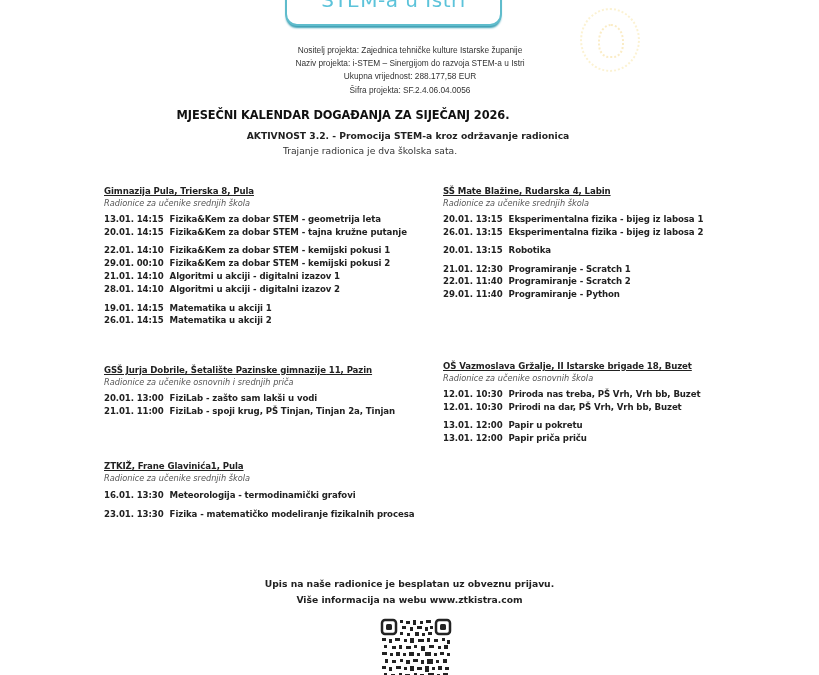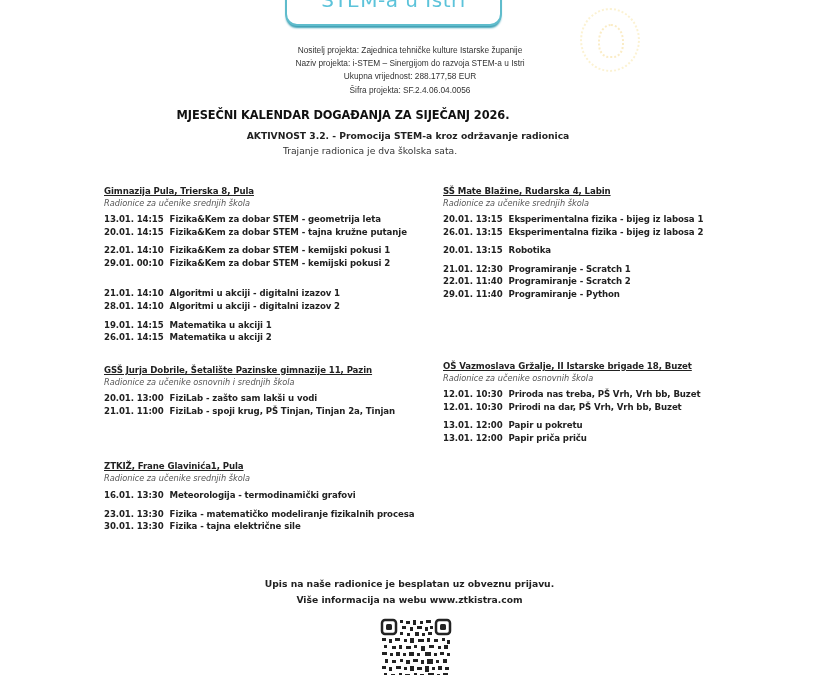--- a/index.html
+++ b/index.html
@@ -98,21 +98,21 @@
   <div class="venue-name">Gimnazija Pula, Trierska 8, Pula</div>
   <div class="venue-note">Radionice za učenike srednjih škola</div>
   <div class="group" style="margin-top:3px">
     <div class="event"><span class="dt">13.01. 14:15</span><span class="name">Fizika&amp;Kem za dobar STEM - geometrija leta</span></div>
     <div class="event"><span class="dt">20.01. 14:15</span><span class="name">Fizika&amp;Kem za dobar STEM - tajna kružne putanje</span></div>
   </div>
   <div class="group" style="margin-top:6px">
     <div class="event"><span class="dt">22.01. 14:10</span><span class="name">Fizika&amp;Kem za dobar STEM - kemijski pokusi 1</span></div>
     <div class="event"><span class="dt">29.01. 00:10</span><span class="name">Fizika&amp;Kem za dobar STEM - kemijski pokusi 2</span></div>
   </div>
-  <div class="group" style="margin-top:18px">
+  <div class="group" style="margin-top:1px">
     <div class="event"><span class="dt">21.01. 14:10</span><span class="name">Algoritmi u akciji - digitalni izazov 1</span></div>
     <div class="event"><span class="dt">28.01. 14:10</span><span class="name">Algoritmi u akciji - digitalni izazov 2</span></div>
   </div>
   <div class="group" style="margin-top:6px">
     <div class="event"><span class="dt">19.01. 14:15</span><span class="name">Matematika u akciji 1</span></div>
     <div class="event"><span class="dt">26.01. 14:15</span><span class="name">Matematika u akciji 2</span></div>
   </div>
 </div>
 
 <div class="venue" style="left:443px; top:185px;">
@@ -127,21 +127,21 @@
   </div>
   <div class="group" style="margin-top:6px">
     <div class="event"><span class="dt">21.01. 12:30</span><span class="name">Programiranje - Scratch 1</span></div>
     <div class="event"><span class="dt">22.01. 11:40</span><span class="name">Programiranje - Scratch 2</span></div>
     <div class="event"><span class="dt">29.01. 11:40</span><span class="name">Programiranje - Python</span></div>
   </div>
 </div>
 
 <div class="venue" style="left:104px; top:364px;">
   <div class="venue-name">GSŠ Jurja Dobrile, Šetalište Pazinske gimnazije 11, Pazin</div>
-  <div class="venue-note">Radionice za učenike osnovnih i srednjih škola</div>
+  <div class="venue-note">Radionice za učenike osnovnih i srednjih priča</div>
   <div class="group" style="margin-top:3px">
     <div class="event"><span class="dt">20.01. 13:00</span><span class="name">FiziLab - zašto sam lakši u vodi</span></div>
     <div class="event"><span class="dt">21.01. 11:00</span><span class="name">FiziLab - spoji krug, PŠ Tinjan, Tinjan 2a, Tinjan</span></div>
   </div>
 </div>
 
 <div class="venue" style="left:443px; top:360px;">
   <div class="venue-name">OŠ Vazmoslava Gržalje, II Istarske brigade 18, Buzet</div>
   <div class="venue-note">Radionice za učenike osnovnih škola</div>
   <div class="group" style="margin-top:3px">
@@ -155,21 +155,20 @@
 </div>
 
 <div class="venue" style="left:104px; top:460px;">
   <div class="venue-name">ZTKIŽ, Frane Glavinića1, Pula</div>
   <div class="venue-note">Radionice za učenike srednjih škola</div>
   <div class="group" style="margin-top:4px">
     <div class="event"><span class="dt">16.01. 13:30</span><span class="name">Meteorologija - termodinamički grafovi</span></div>
   </div>
   <div class="group" style="margin-top:6px">
     <div class="event"><span class="dt">23.01. 13:30</span><span class="name">Fizika - matematičko modeliranje fizikalnih procesa</span></div>
-    <div class="event"><span class="dt">30.01. 13:30</span><span class="name">Fizika - tajna električne sile</span></div>
   </div>
 </div>
 
 <div class="footer" style="top:578px;">Upis na naše radionice je besplatan uz obveznu prijavu.</div>
 <div class="footer" style="top:594px;">Više informacija na webu www.ztkistra.com</div>
 
 <div class="qr">
   <svg width="72" height="60" viewBox="0 0 72 60" xmlns="http://www.w3.org/2000/svg">
     <rect x="0" y="0" width="72" height="60" fill="#fff"></rect>
 

